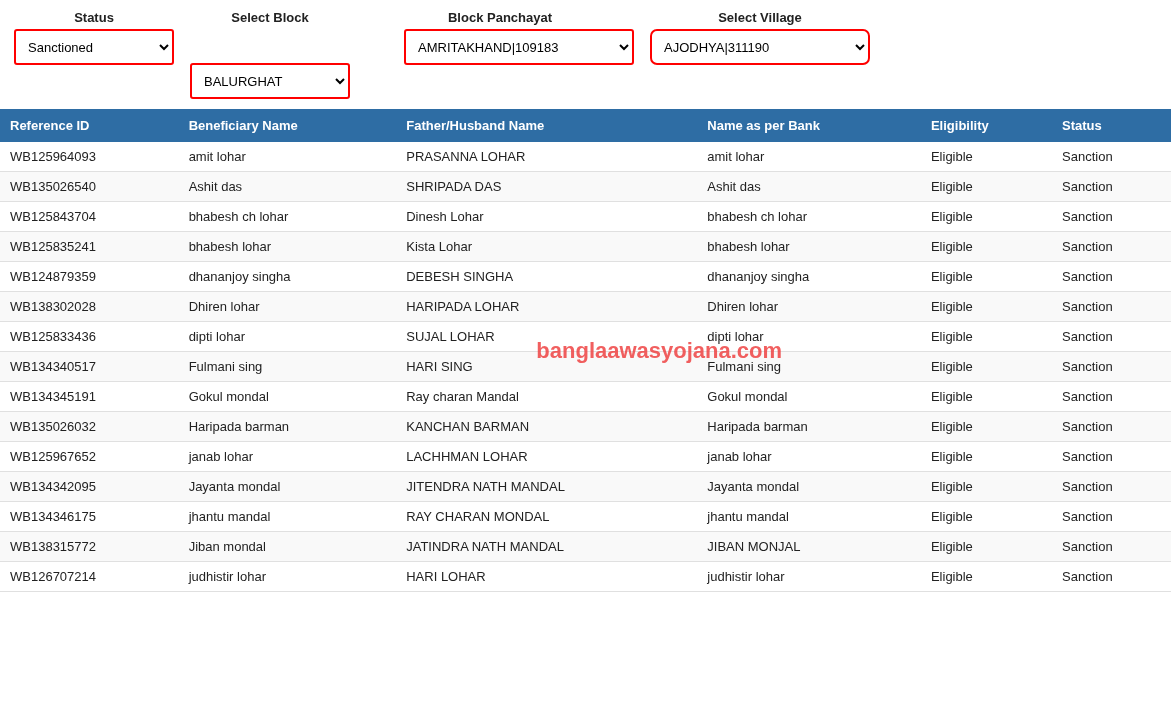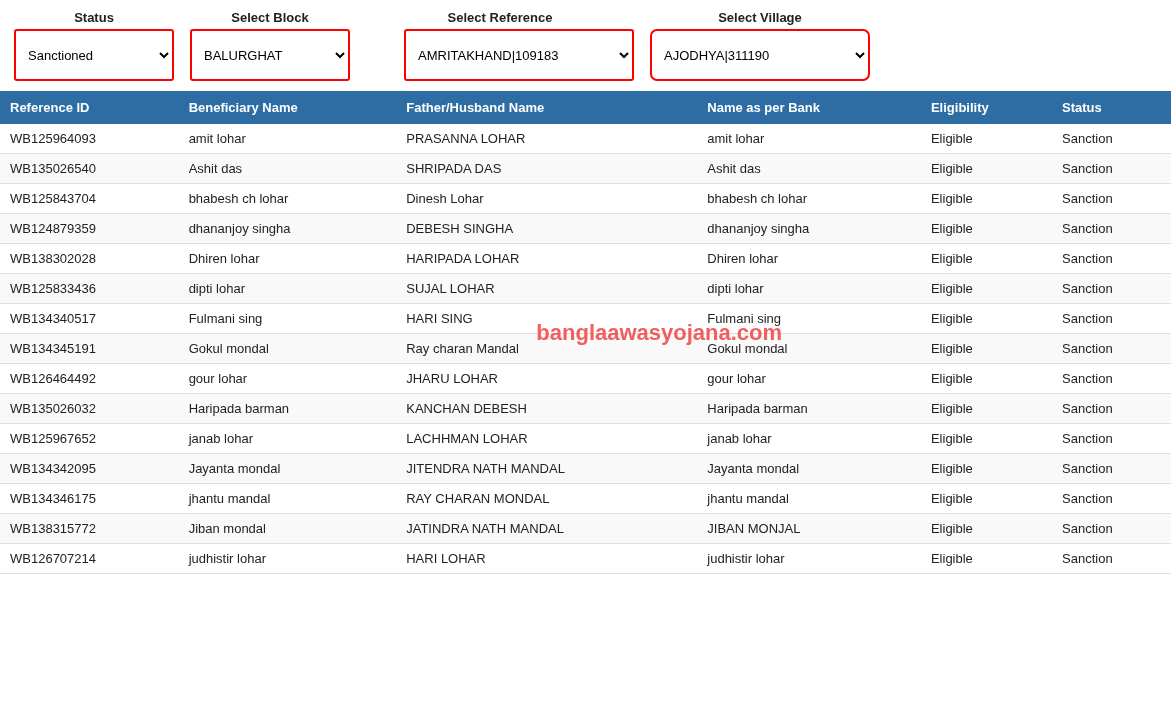--- a/index.html
+++ b/index.html
@@ -27,26 +27,26 @@
       text-align: center;
     }
 
     .filter-select {
       border: 2px solid red;
       border-radius: 3px;
       padding: 5px 8px;
       font-size: 13px;
       background: #fff;
       cursor: pointer;
-      height: 52px;
+      height: 36px;
     }
 
     .filter-group.status .filter-select { width: 160px; }
     .filter-group.eligibility .filter-select { width: 160px; }
-    .filter-group.block .filter-select { width: 160px; }
+    .filter-group.block .filter-select { width: 160px; margin-top: 34px; }
     .filter-group.panchayat .filter-select { width: 230px; margin-left: 38px; }
     .filter-group.village .filter-select { width: 220px; border-radius: 7px; }
 
     table {
       width: 100%;
       border-collapse: collapse;
     }
 
     thead tr {
       background: #2e6da4;
@@ -104,21 +104,21 @@
 <div class="filters-bar">
   <div class="filter-group status">
     <span class="filter-label">Status</span>
     <select class="filter-select"><option selected="">Sanctioned</option><option>Pending</option><option>Rejected</option></select>
   </div>
   <div class="filter-group block">
     <span class="filter-label">Select Block</span>
     <select class="filter-select"><option selected="">BALURGHAT</option></select>
   </div>
   <div class="filter-group panchayat">
-    <span class="filter-label">Select Reference</span>
+    <span class="filter-label">Block Panchayat</span>
     <select class="filter-select"><option selected="">AMRITAKHAND|109183</option></select>
   </div>
   <div class="filter-group village">
     <span class="filter-label">Select Village</span>
     <select class="filter-select"><option selected="">AJODHYA|311190</option></select>
   </div>
 </div>
 
 <div class="table-wrapper">
   <span class="watermark">banglaawasyojana.com</span>
@@ -152,20 +152,28 @@
         </tr>
         <tr>
           <td>WB125843704</td>
           <td>bhabesh ch lohar</td>
           <td>Dinesh Lohar</td>
           <td>bhabesh ch lohar</td>
           <td>Eligible</td>
           <td>Sanction</td>
         </tr>
         <tr>
+          <td>WB125835241</td>
+          <td>bhabesh lohar</td>
+          <td>Kista Lohar</td>
+          <td>bhabesh lohar</td>
+          <td>Eligible</td>
+          <td>Sanction</td>
+        </tr>
+        <tr>
           <td>WB124879359</td>
           <td>dhananjoy singha</td>
           <td>DEBESH SINGHA</td>
           <td>dhananjoy singha</td>
           <td>Eligible</td>
           <td>Sanction</td>
         </tr>
         <tr>
           <td>WB138302028</td>
           <td>Dhiren lohar</td>
@@ -192,31 +200,23 @@
         </tr>
         <tr>
           <td>WB134345191</td>
           <td>Gokul mondal</td>
           <td>Ray charan Mandal</td>
           <td>Gokul mondal</td>
           <td>Eligible</td>
           <td>Sanction</td>
         </tr>
         <tr>
-          <td>WB126464492</td>
-          <td>gour lohar</td>
-          <td>JHARU LOHAR</td>
-          <td>gour lohar</td>
-          <td>Eligible</td>
-          <td>Sanction</td>
-        </tr>
-        <tr>
           <td>WB135026032</td>
           <td>Haripada barman</td>
-          <td>KANCHAN DEBESH</td>
+          <td>KANCHAN BARMAN</td>
           <td>Haripada barman</td>
           <td>Eligible</td>
           <td>Sanction</td>
         </tr>
         <tr>
           <td>WB125967652</td>
           <td>janab lohar</td>
           <td>LACHHMAN LOHAR</td>
           <td>janab lohar</td>
           <td>Eligible</td>

